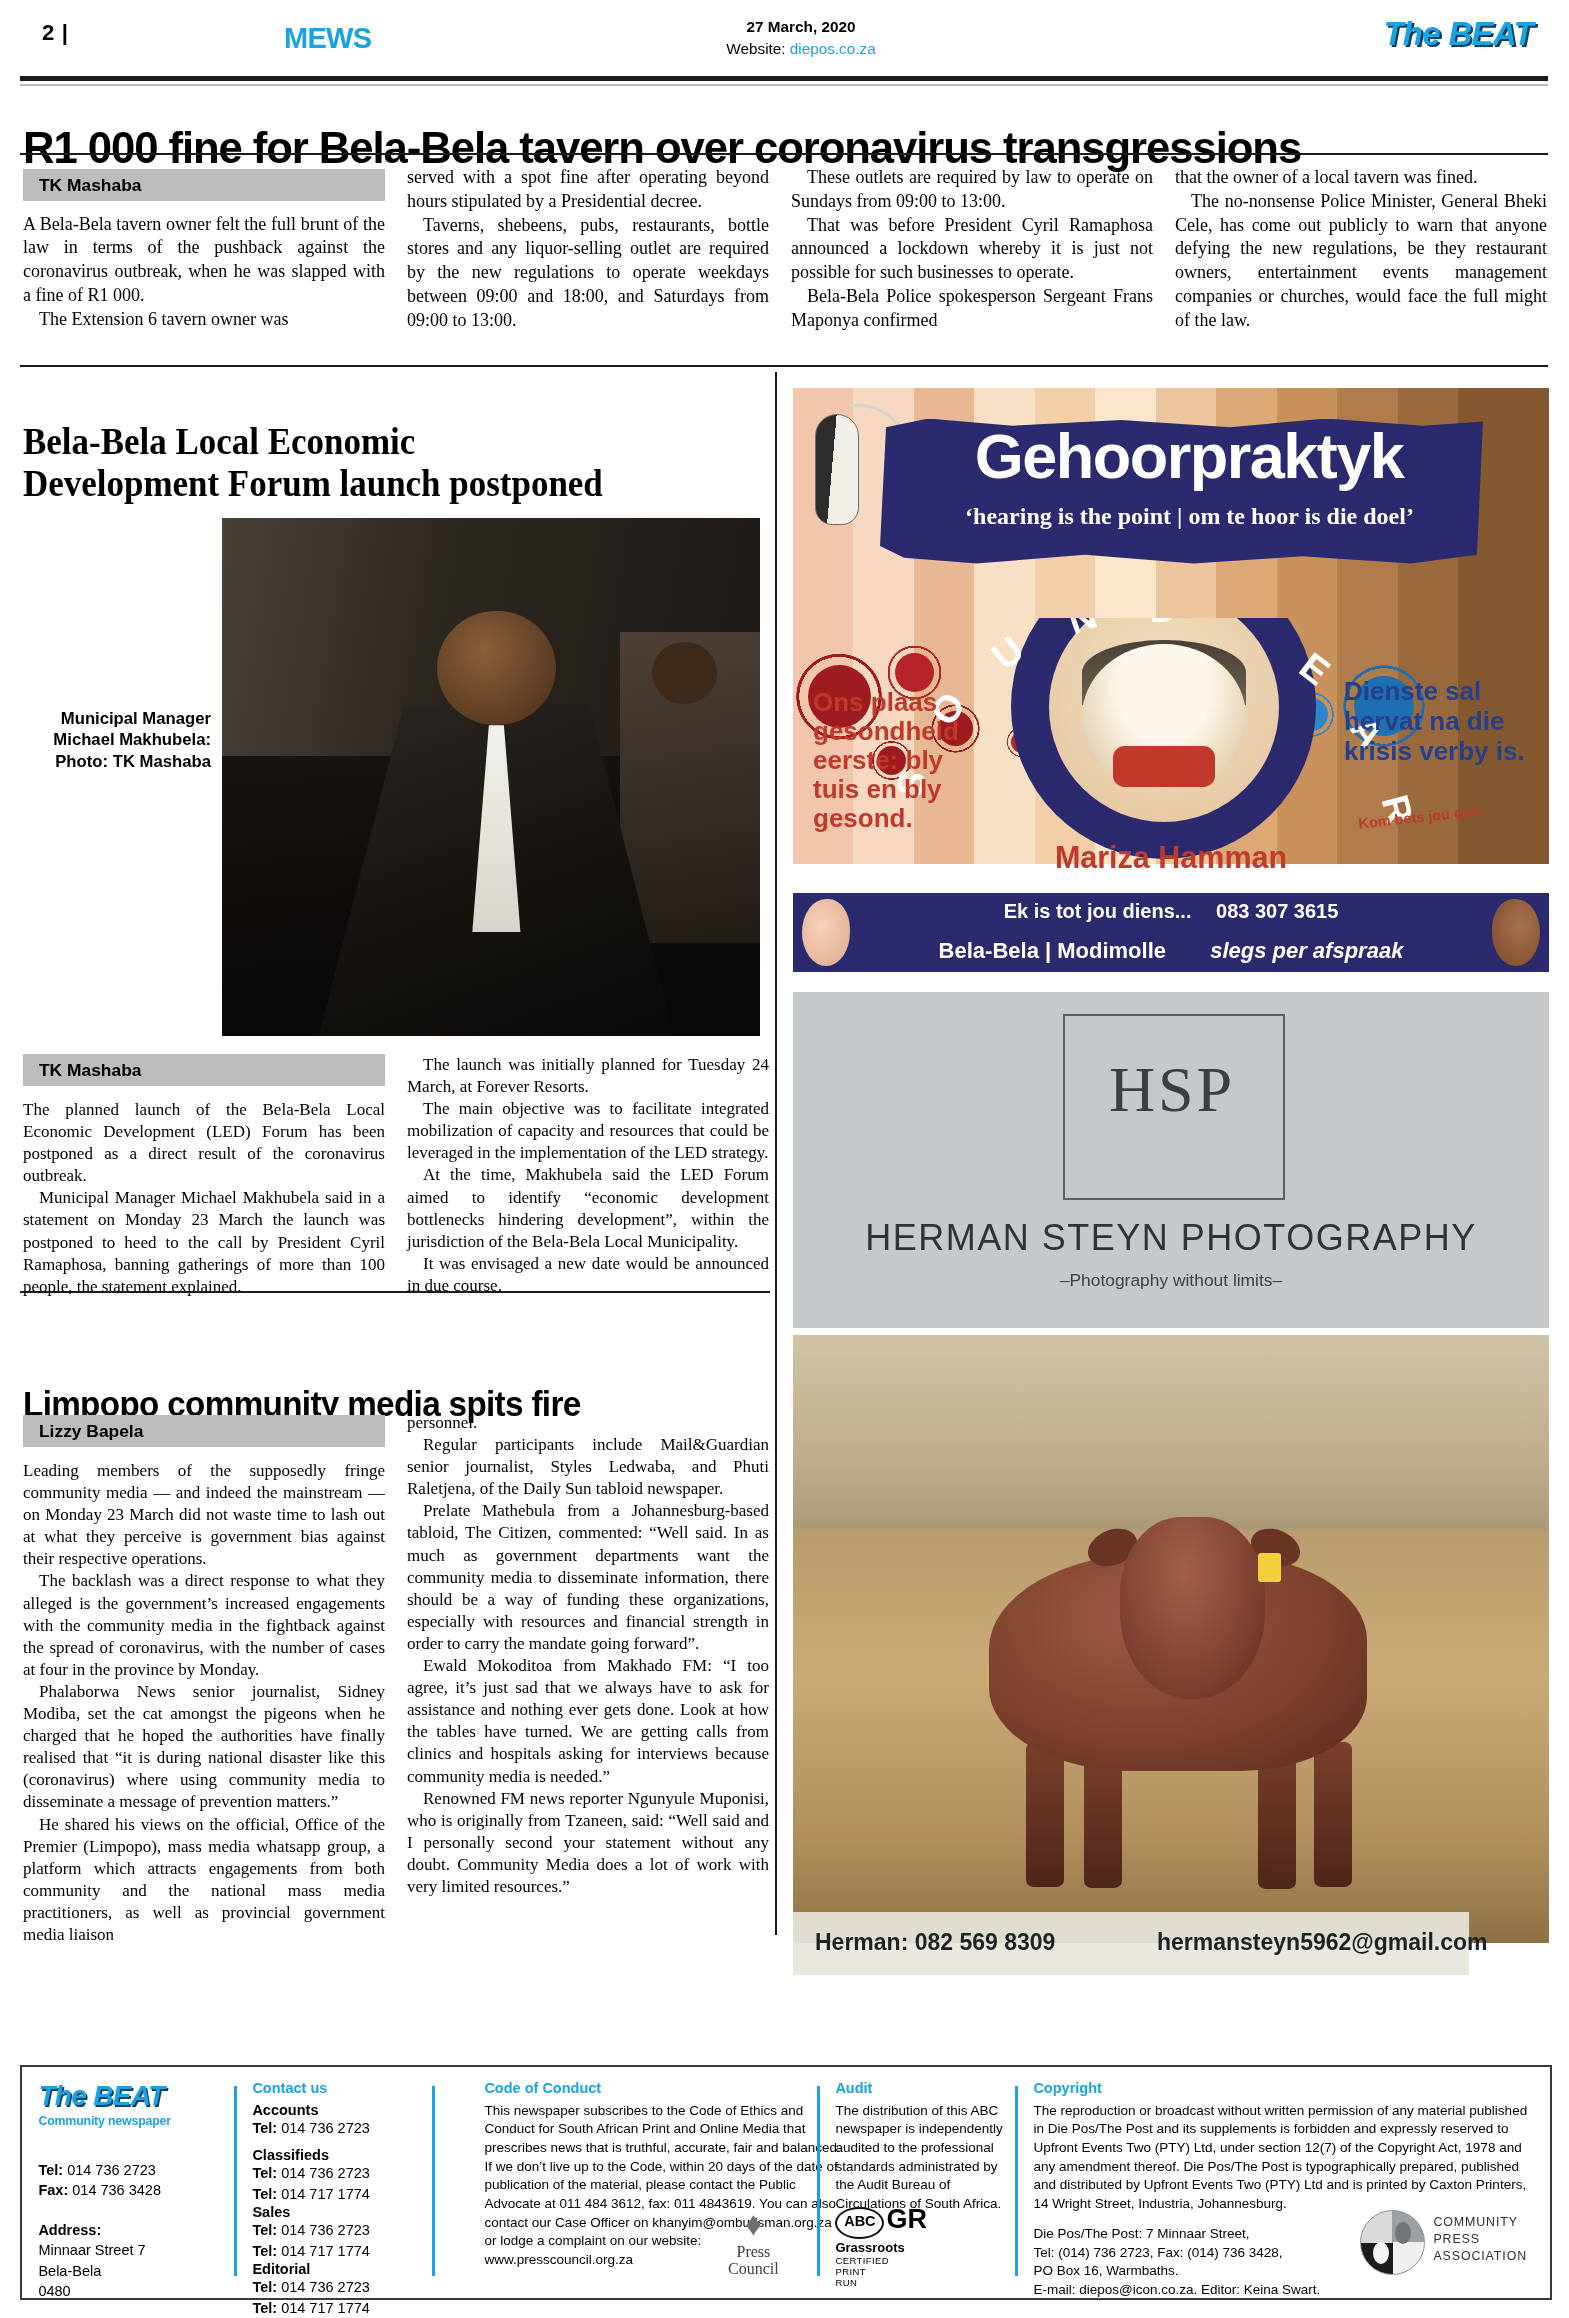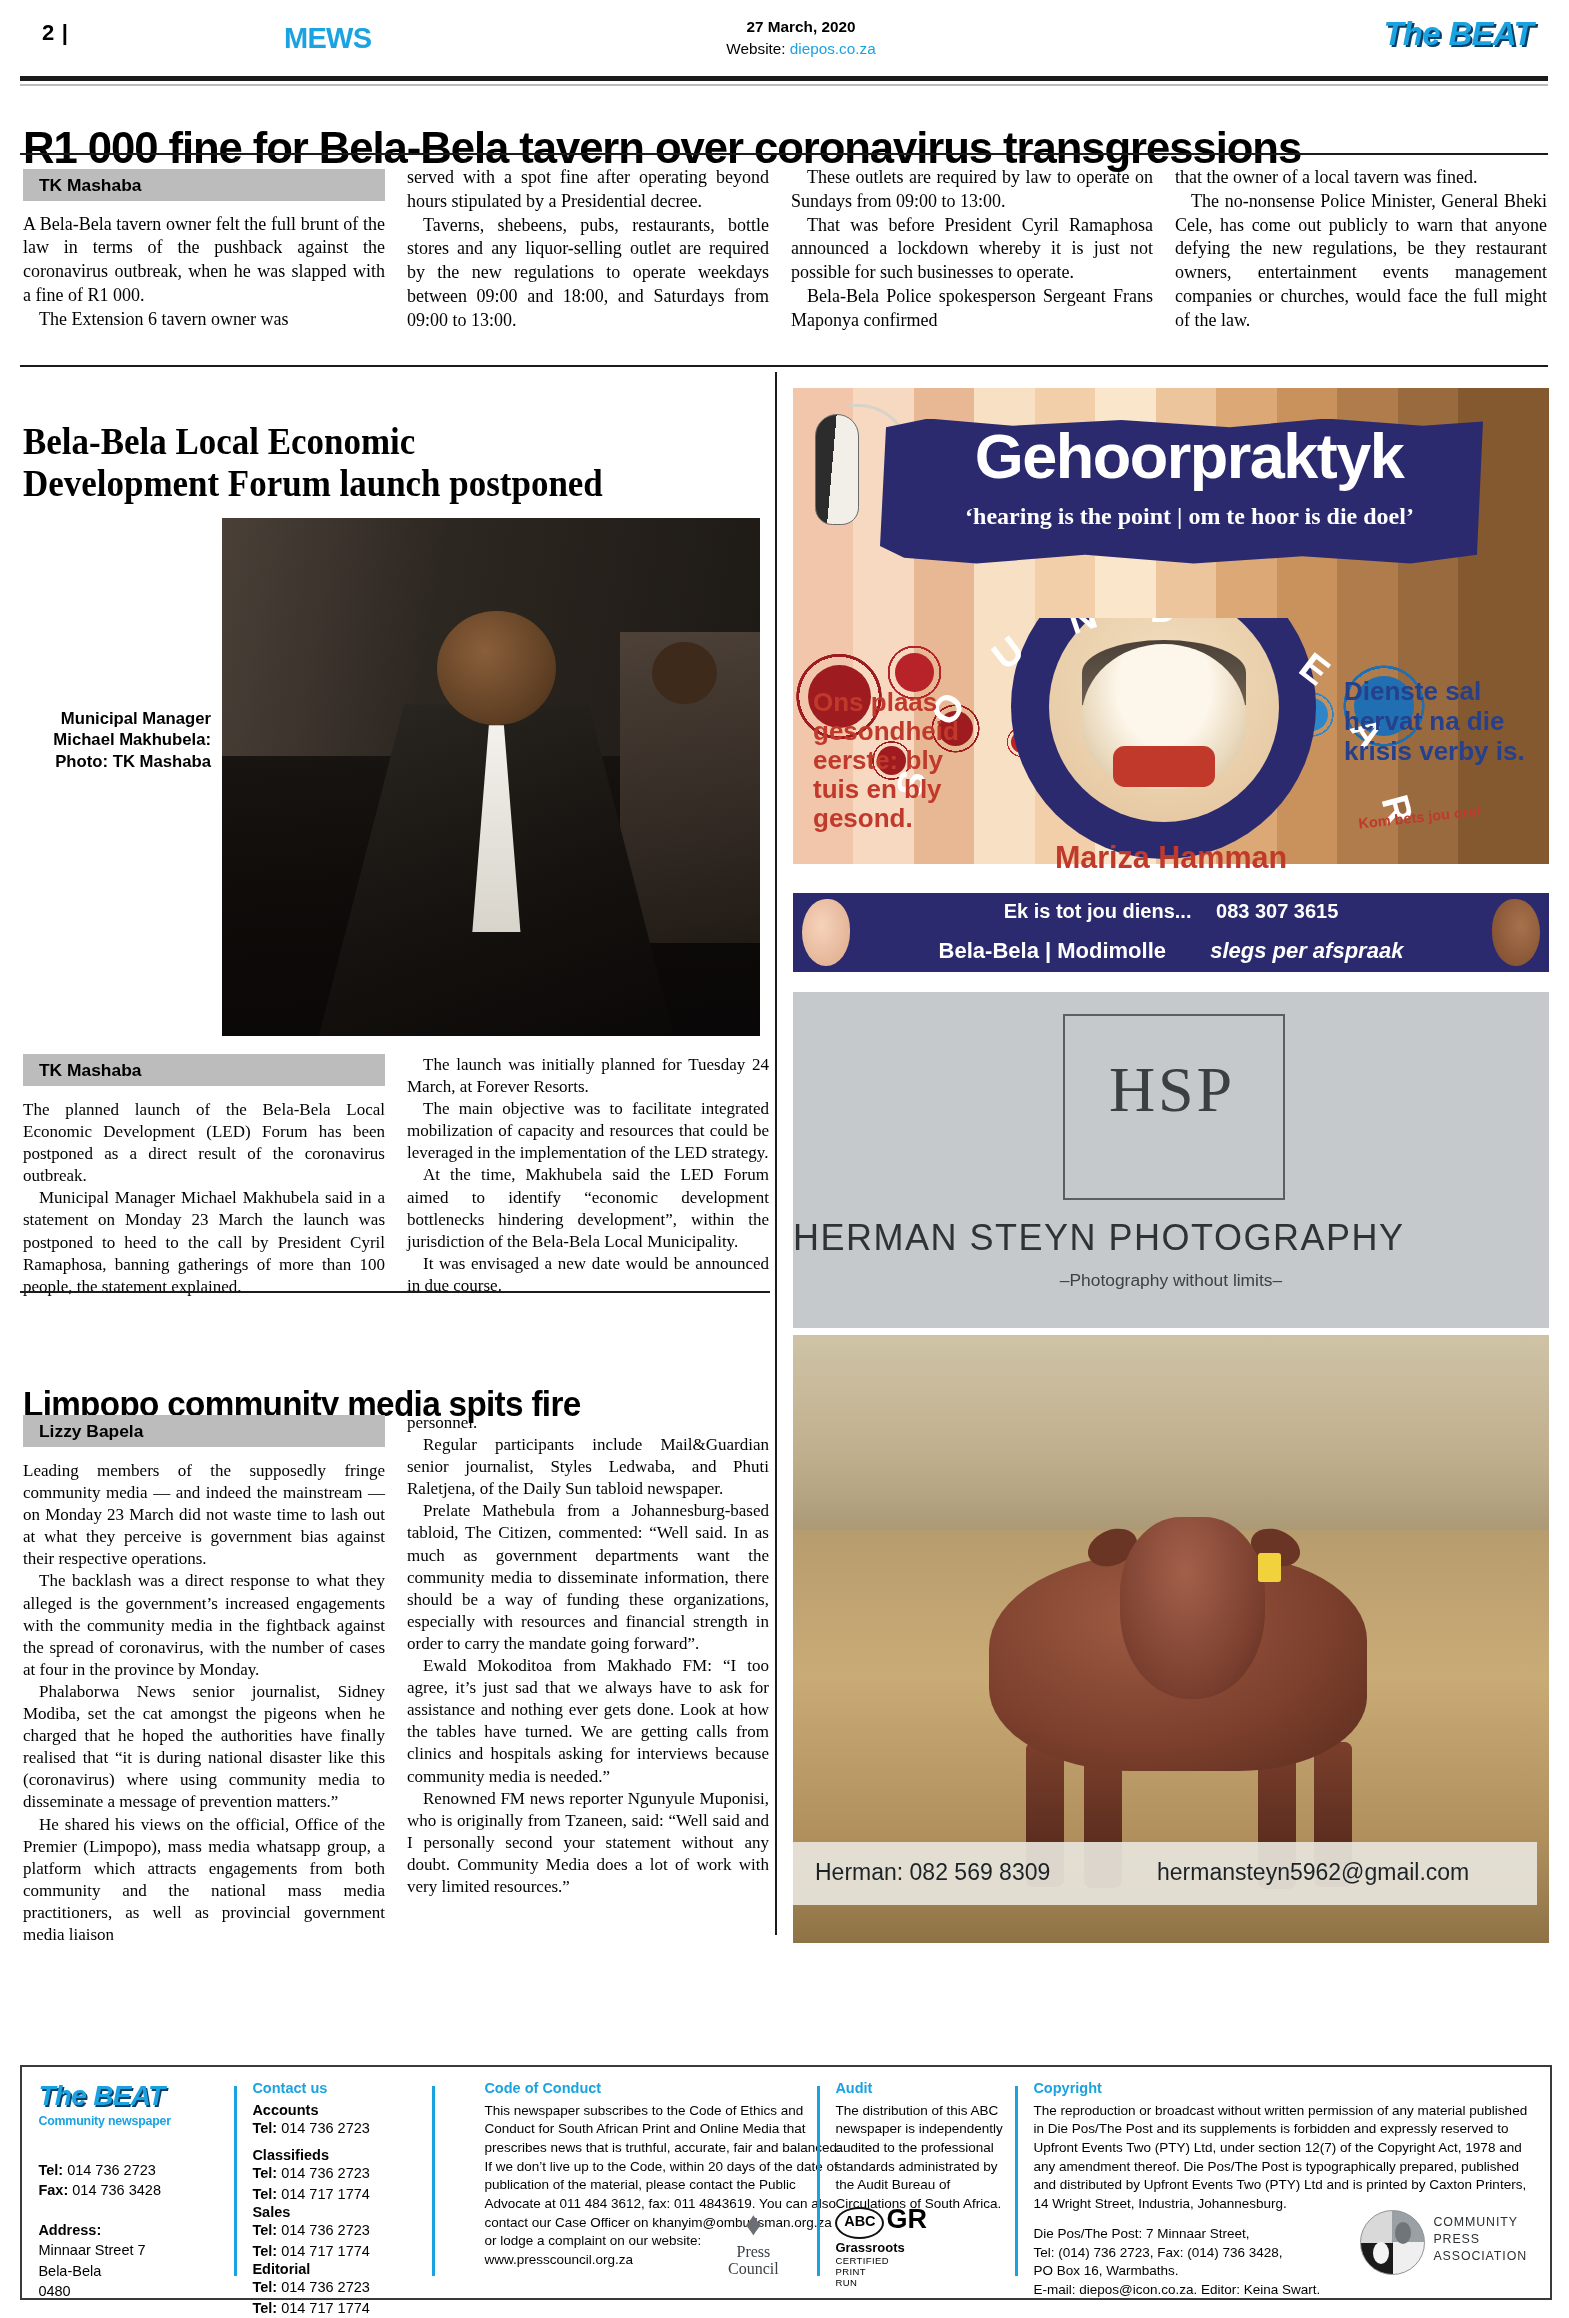--- a/index.html
+++ b/index.html
@@ -133,41 +133,41 @@
     background:radial-gradient(ellipse at 60% 40%,#a8714c,#7a4a2c);}
   .virus{position:absolute;border-radius:50%;}
   .virus::before,.virus::after{content:"";position:absolute;inset:-22%;border-radius:50%;
     background:radial-gradient(circle,transparent 62%,currentColor 62% 66%,transparent 67%);}
 
   
   .ad-hsp{left:793px;top:992px;width:756px;height:336px;background:#c6c9cb;}
   .hsp-frame{position:absolute;left:270px;top:22px;width:218px;height:182px;border:2.9px solid #5a5f63;}
   .hsp-mono{position:absolute;left:270px;top:61px;width:218px;text-align:center;
     font-family:"Liberation Serif",serif;font-size:64px;color:#3a3f43;letter-spacing:2.9px;}
-  .hsp-name{position:absolute;left:0;right:0;top:225px;
+  .hsp-name{position:absolute;left:0;right:0;top:225px;text-align:center;
     font-family:"Liberation Sans",sans-serif;font-size:36px;color:#2e3337;letter-spacing:1.5px;}
   .hsp-tag{position:absolute;left:0;right:0;top:278px;text-align:center;
     font-family:"Liberation Sans",sans-serif;font-size:17.4px;color:#3c4145;}
   .hsp-tag .dash{letter-spacing:0;}
 
   
   .ad-bull{left:793px;top:1335px;width:756px;height:608px;}
   .bull-sky{position:absolute;left:0;top:0;width:100%;height:34%;
     background:linear-gradient(180deg,#cfc3a6,#bfae8c 60%,#a89673);}
   .bull-grass{position:absolute;left:0;top:32%;width:100%;height:68%;
     background:linear-gradient(180deg,#b79c6d,#c9ab76 35%,#b08f5d 75%,#8e7245);}
   .bull-body{position:absolute;left:196px;top:218px;width:378px;height:218px;border-radius:44% 40% 34% 38%;
     background:radial-gradient(ellipse at 40% 30%,#9d5a42,#7b3f2c 60%,#5a2c1e);}
   .bull-head{position:absolute;left:327px;top:182px;width:145px;height:182px;border-radius:42% 42% 48% 48%;
     background:radial-gradient(ellipse at 45% 30%,#a2604a,#7c4030 65%,#5b2c1f);}
   .bull-ear-l{position:absolute;left:294px;top:195px;width:51px;height:35px;border-radius:50%;background:#6b3526;transform:rotate(-22deg);}
   .bull-ear-r{position:absolute;left:457px;top:195px;width:51px;height:35px;border-radius:50%;background:#6b3526;transform:rotate(22deg);}
   .bull-tag{position:absolute;left:465px;top:218px;width:23px;height:29px;background:#f2d23c;border-radius:2.9px;}
   .bull-leg{position:absolute;width:38px;background:linear-gradient(180deg,#7b3f2c,#4e2619);border-radius:7.3px;}
-  .bull-caption{position:absolute;left:793px;top:1842px;width:744px;height:63px;background:rgba(232,229,220,0.92);}
+  .bull-caption{position:absolute;left:793px;top:1912px;width:676px;height:63px;background:rgba(232,229,220,0.92);font-weight:bold;}
   .bull-caption span{position:absolute;top:17.4px;font-family:"Liberation Sans",sans-serif;font-size:23px;color:#1c2327;}
   .bc-name{left:22px;}
   .bc-mail{left:364px;}
 
   
   .footer{position:absolute;left:20.4px;top:2065px;width:1528px;height:231px;border:2.2px solid #3a3a3a;background:#fff;}
   .fcol{position:absolute;top:13px;}
   .fhead{font-family:"Liberation Sans",sans-serif;font-weight:bold;font-size:14.5px;color:#1aa3e0;margin-bottom:5.8px;}
   .fsub{font-family:"Liberation Sans",sans-serif;font-weight:bold;font-size:14.5px;}
   .fline{font-family:"Liberation Sans",sans-serif;font-size:14.5px;line-height:1.42;}

